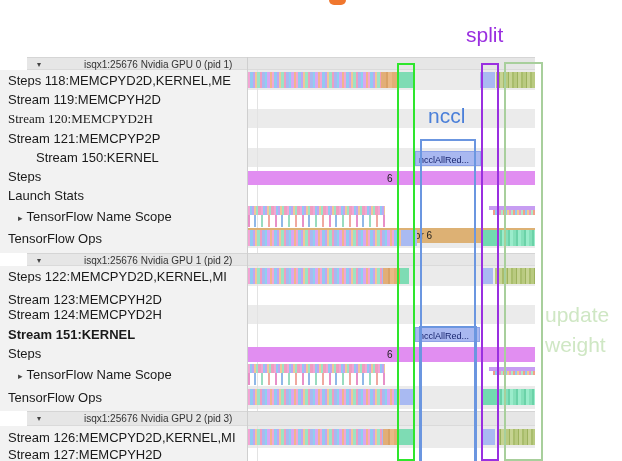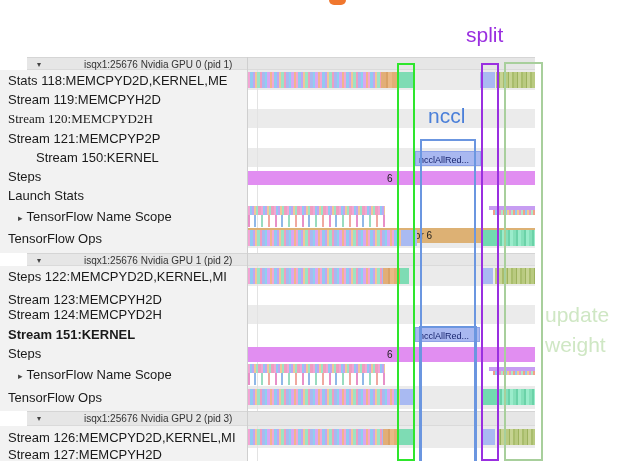--- a/index.html
+++ b/index.html
@@ -64,21 +64,21 @@
   <div class="gridline"></div>
   <div class="divider"></div>
 
   <div id="tracks">
       <div class="trackheader-row" style="top: 57px; height: 13px;">
         <div class="trackheader-band"></div>
         <span class="trackheader-tri">▾</span>
         <span class="trackheader-label">isqx1:25676 Nvidia GPU 0 (pid 1)</span>
       </div>
       <div class="row-bg gray" style="top: 70px; height: 20px;"></div>
-      <div class="row-label" style="top: 74px;"><span>Stats 118:MEMCPYD2D,KERNEL,ME</span></div>
+      <div class="row-label" style="top: 74px;"><span>Steps 118:MEMCPYD2D,KERNEL,ME</span></div>
       <div class="seg seg-mix" style="left: 248px; top: 72px; width: 133px; height: 16px;"></div>
       <div class="seg seg-orange" style="left: 381px; top: 72px; width: 17px; height: 16px;"></div>
       <div class="seg seg-teal" style="left: 398px; top: 72px; width: 16px; height: 16px;"></div>
       <div class="seg seg-blue" style="left: 480px; top: 72px; width: 15px; height: 16px;"></div>
       <div class="seg seg-olive" style="left: 496px; top: 72px; width: 39px; height: 16px;"></div>
       <div class="row-bg white" style="top: 90px; height: 19px;"></div>
       <div class="row-label" style="top: 93px;"><span>Stream 119:MEMCPYH2D</span></div>
       <div class="row-bg gray" style="top: 109px; height: 19px;"></div>
       <div class="row-label" style="top: 112px; font-family: Liberation Serif, serif;"><span>Stream 120:MEMCPYD2H</span></div>
       <div class="row-bg white" style="top: 128px; height: 20px;"></div>

